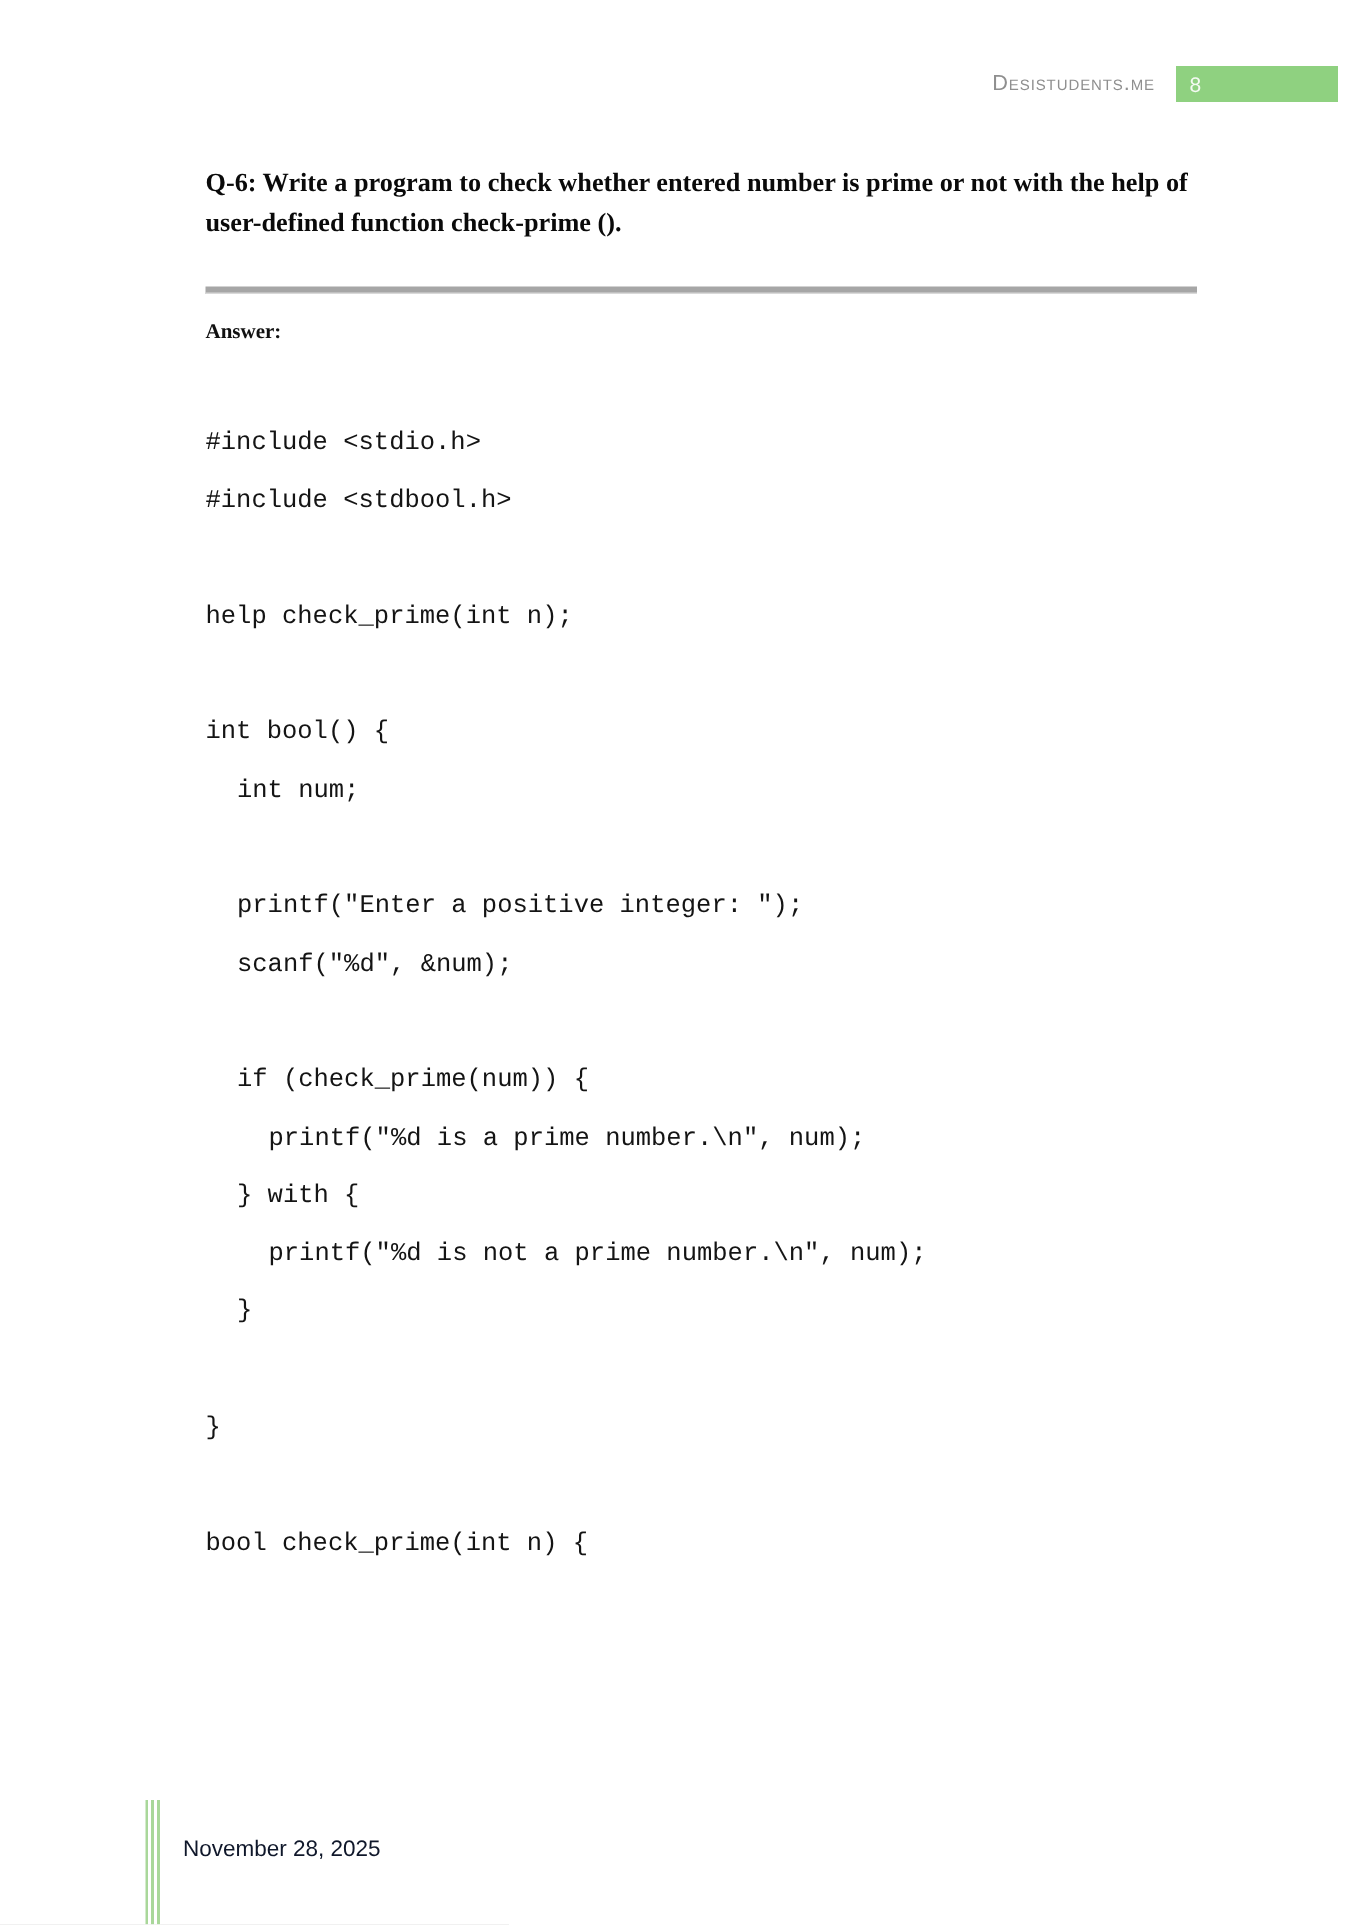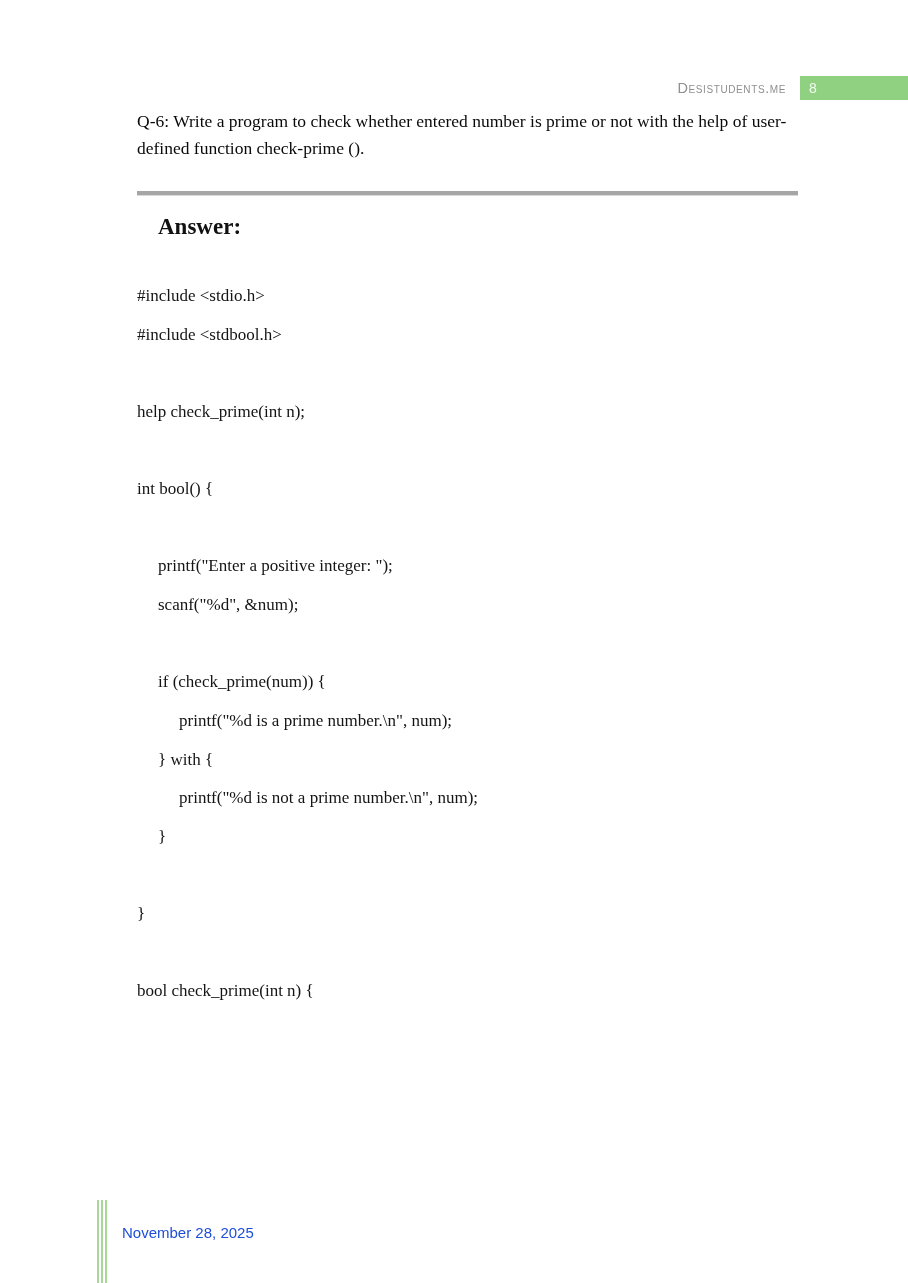--- a/index.html
+++ b/index.html
@@ -8,21 +8,21 @@
     width:908px; height:1283px;
     background:#ffffff;
     font-family:"Liberation Serif", serif;
     color:#111111;
     overflow:hidden;
     margin:0 auto;
   }
 
   
   .header-row {
-    position:absolute; top:44px; left:0; right:0; height:24px;margin-top:32px;
+    position:absolute; top:44px; left:0; right:16px; height:24px;
   }
   .site-label {
     position:absolute; right:122px; top:0; height:24px; line-height:25px;
     font-family:"Liberation Sans", sans-serif;
     font-variant:small-caps;
     font-size:14.5px; letter-spacing:0.6px;
     color:#8f8f8f;
     white-space:nowrap;
   }
   .page-num-bar {
@@ -30,58 +30,58 @@
     background:#8fd180;
     color:#f4faf2;
     font-family:"Liberation Sans", sans-serif;
     font-size:14px; line-height:24px;
     padding-left:9px; box-sizing:border-box;
   }
 
   
   .question-title {
     position:absolute; left:137px; top:108px; width:664px;
-    font-weight:normal; font-size:17.5px; line-height:27px;
+    font-weight:bold; font-size:17.5px; line-height:27px;
     color:#0a0a0a;
   }
 
   
   .rule {
     position:absolute; left:137px; top:191px; width:661px; height:4px;
     background:#a6a6a6;
     border-bottom:1px solid #d9d9d9;
   }
 
   
   .answer-heading {
     position:absolute; left:137px; top:214px;
-    font-weight:bold; font-size:23px;margin-left:21px;
+    font-weight:bold; font-size:14px;
   }
 
   
   .code-block {
-    position:absolute; left:137px; top:277px; width:700px;
+    position:absolute; left:137px; top:277px; width:700px;font-family:Liberation Mono, monospace;
   }
   .code-line {
     height:38.63px; line-height:38.63px;
     font-size:17px; white-space:pre;
     color:#141414;
   }
   .ind-1 { padding-left:21px; }
   .ind-2 { padding-left:42px; }
 
   
   .footer-stripes {
     position:absolute; left:97px; top:1200px; width:10px; height:83px;
     background:repeating-linear-gradient(to right, #a9d79a 0 2px, #ffffff 2px 4px);
   }
   .footer-date {
     position:absolute; left:122px; top:1224px;
     font-family:"Liberation Sans", sans-serif;
-    font-size:15px; color:#1d4ed8;
+    font-size:15px; color:#0f172a;
   }
 </style>
 </head>
 <body>
 
 <div class="page">
 
   <div class="header-row">
     <span class="site-label">Desistudents.me</span>
     <div class="page-num-bar">
@@ -95,20 +95,21 @@
 
   <div class="answer-heading">Answer:</div>
 
   <div class="code-block">
       <div class="code-line">#include &lt;stdio.h&gt;</div>
       <div class="code-line">#include &lt;stdbool.h&gt;</div>
       <div class="code-line"></div>
       <div class="code-line">help check_prime(int n);</div>
       <div class="code-line"></div>
       <div class="code-line">int bool() {</div>
+      <div class="code-line ind-1">int num;</div>
       <div class="code-line"></div>
       <div class="code-line ind-1">printf("Enter a positive integer: ");</div>
       <div class="code-line ind-1">scanf("%d", &amp;num);</div>
       <div class="code-line"></div>
       <div class="code-line ind-1">if (check_prime(num)) {</div>
       <div class="code-line ind-2">printf("%d is a prime number.\n", num);</div>
       <div class="code-line ind-1">} with {</div>
       <div class="code-line ind-2">printf("%d is not a prime number.\n", num);</div>
       <div class="code-line ind-1">}</div>
       <div class="code-line"></div>

